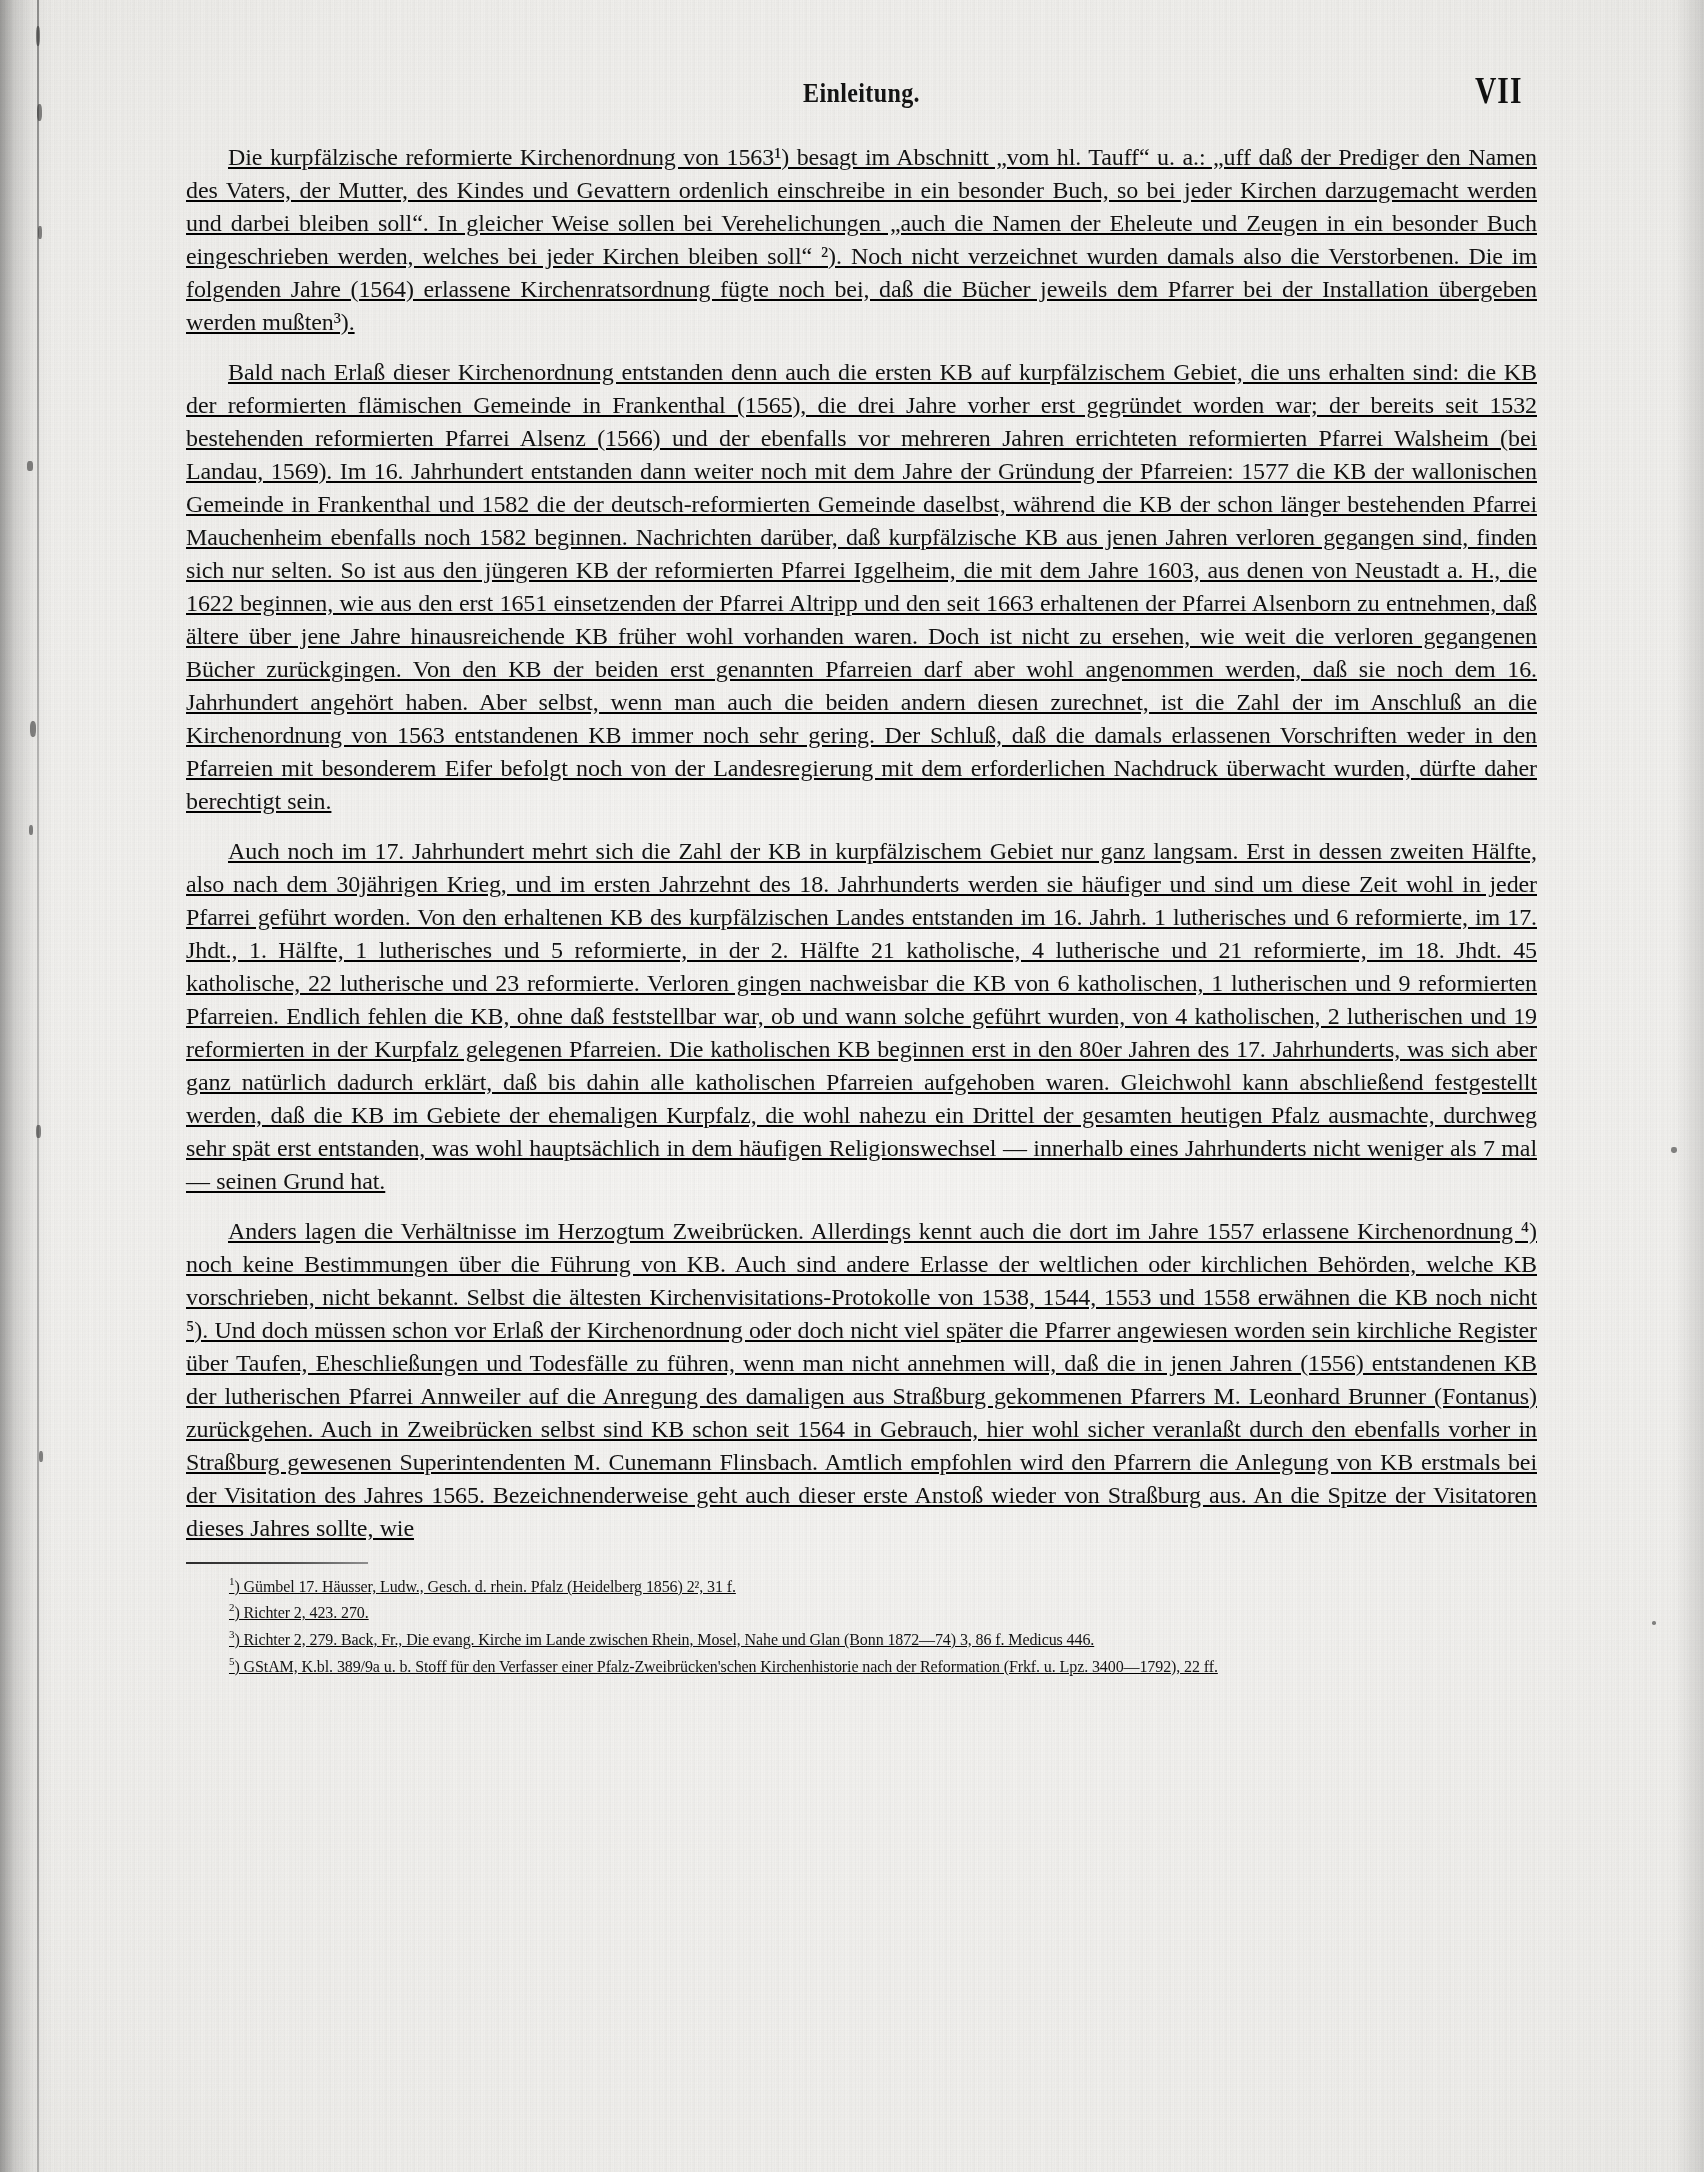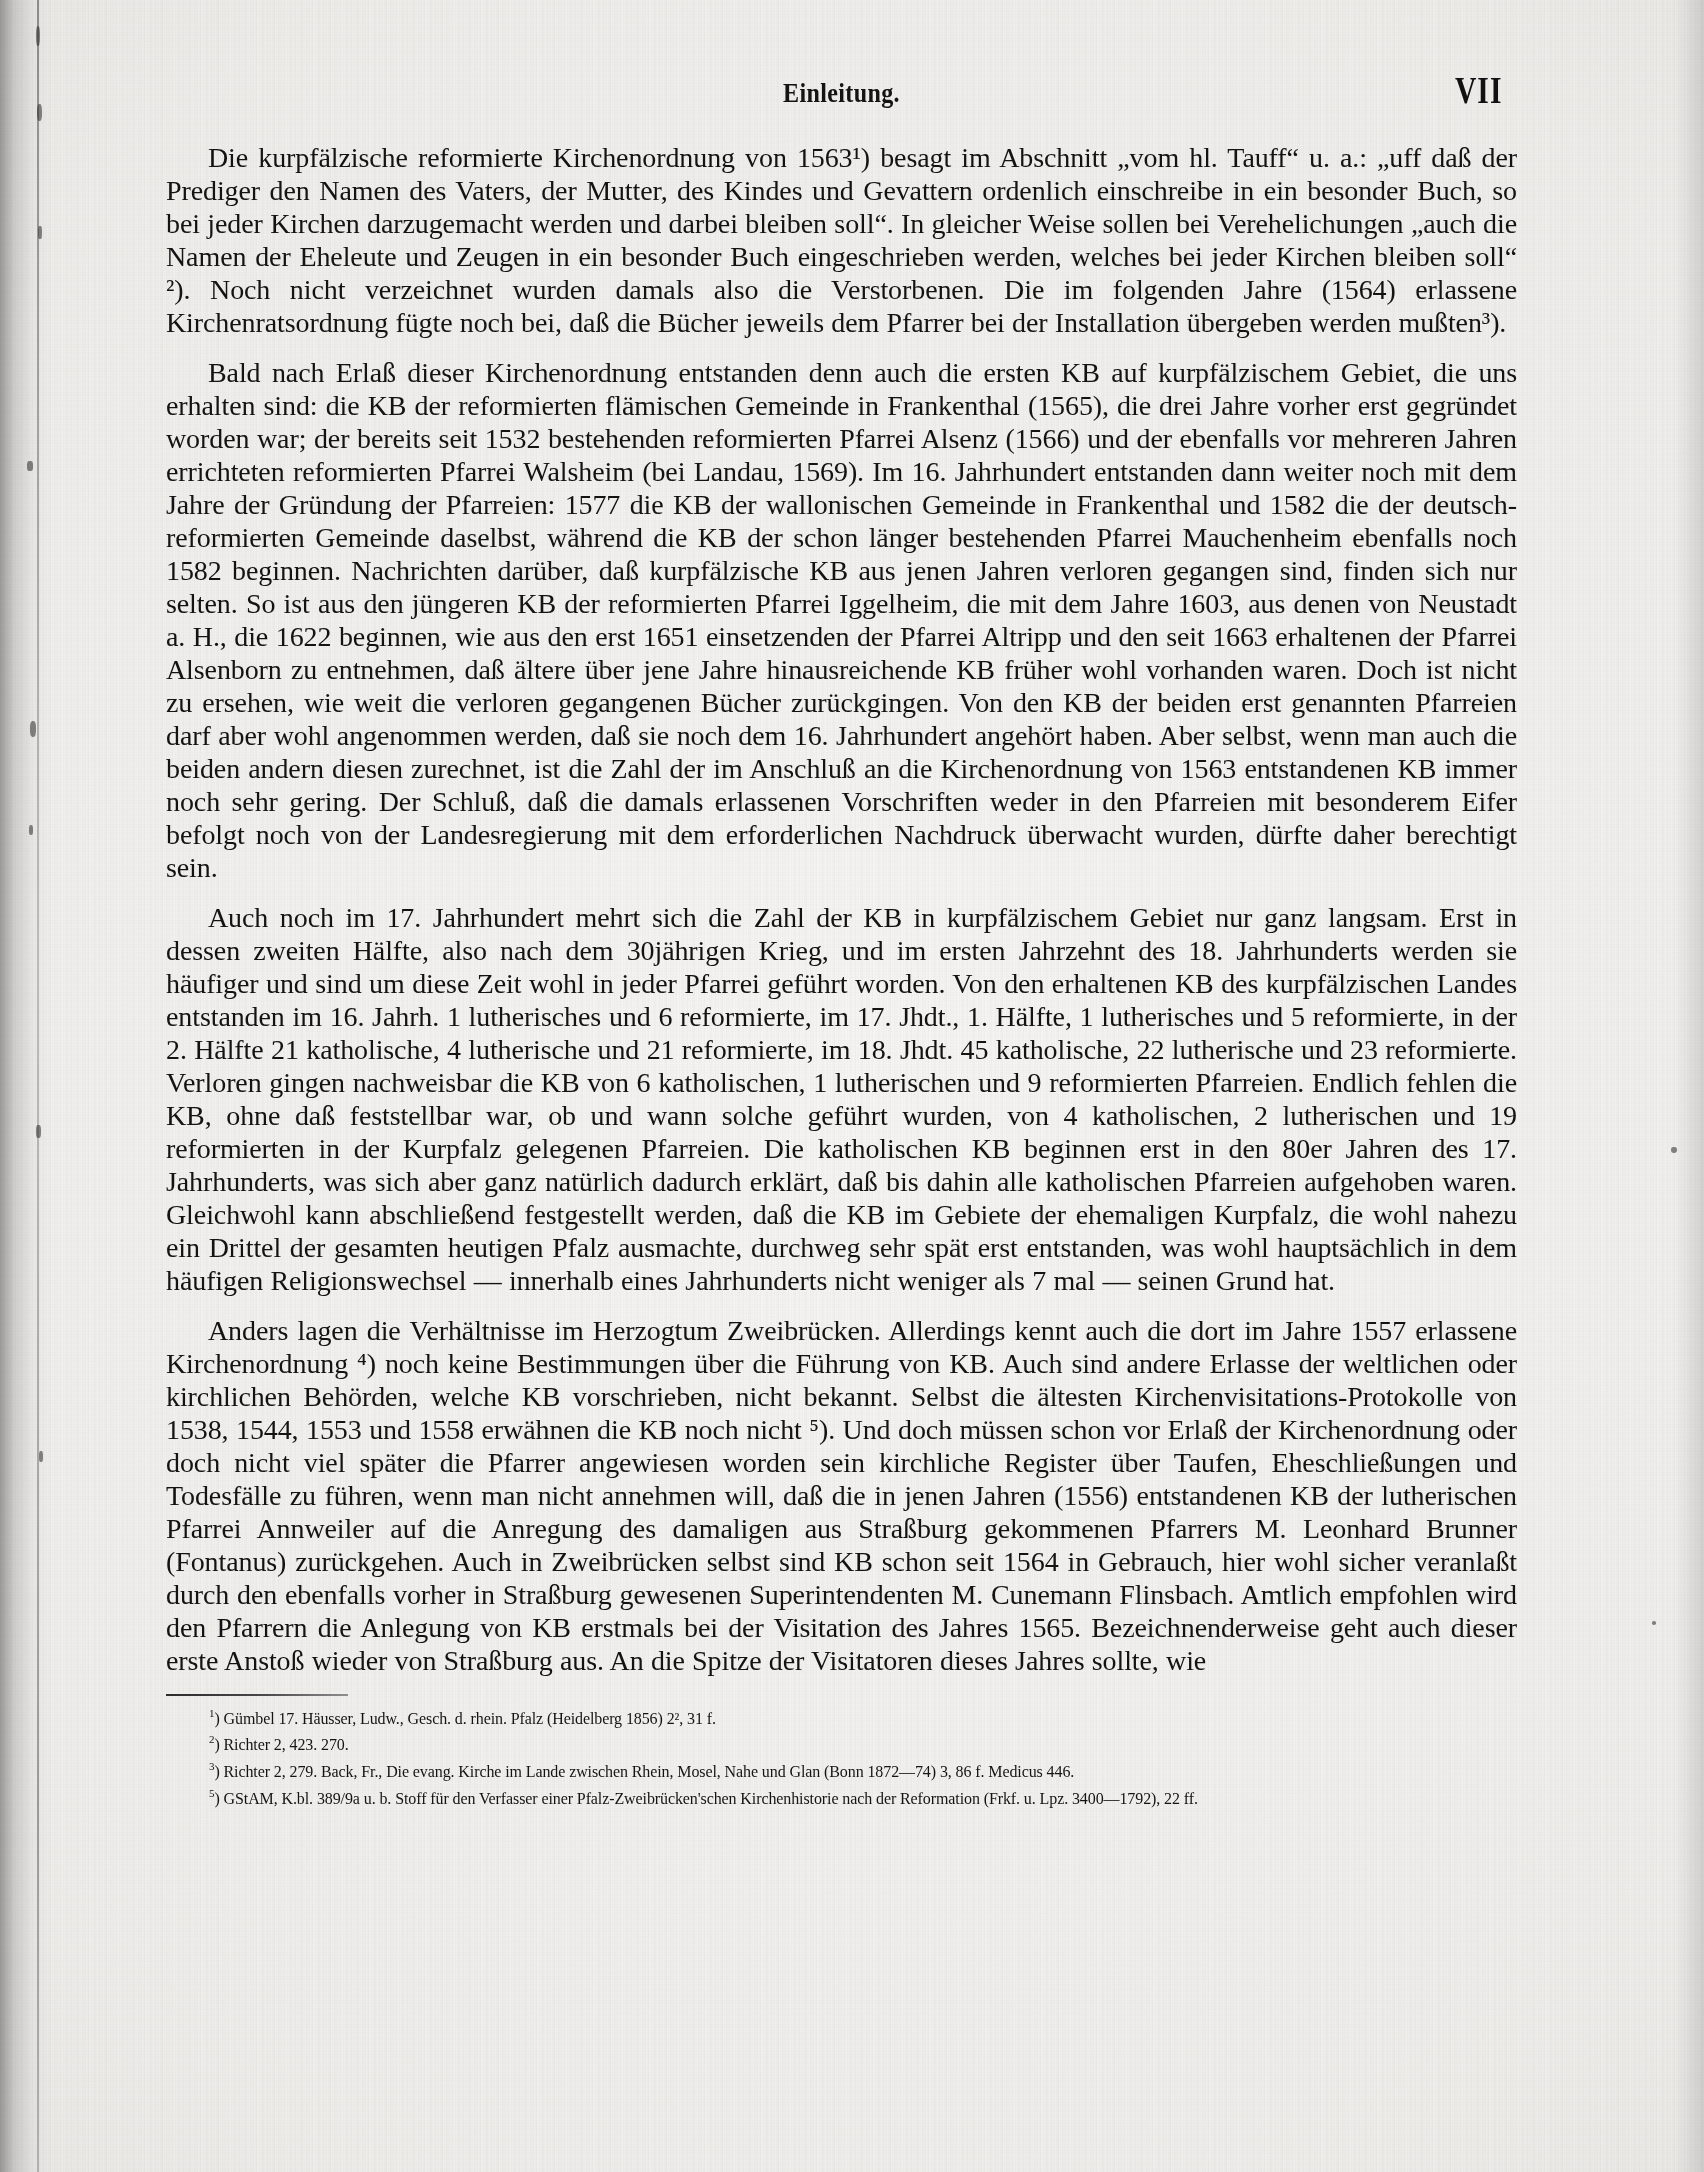--- a/index.html
+++ b/index.html
@@ -41,23 +41,24 @@
   .edge-right {
     position: absolute;
     right: 0; top: 0;
     width: 30px; height: 100%;
     background: linear-gradient(270deg, rgba(90,90,90,0.20), rgba(255,255,255,0));
     pointer-events: none;
   }
 
   .content {
     position: absolute;
-    left: 166px;
+    left: 186px;
     top: 65px;
     width: 1351px;
+    text-decoration: underline;
   }
 
   
   .runhead {
     position: relative;
     height: 52px;
   }
   .runhead-title {
     position: absolute;
     left: 0; right: 0;
@@ -81,21 +82,21 @@
     color: #111;
     transform: scaleX(0.80);
   }
 
   
   .body-text {
     margin-top: 23.5px;
   }
   .para {
     font-family: "Liberation Serif", "DejaVu Serif", serif;
-    font-size: 28px;
+    font-size: 24px;
     line-height: 33px;
     color: #131313;
     text-align: justify;
     text-justify: inter-word;
     text-indent: 42px;
     margin: 0 0 0 0;
     transform-origin: left top;
     letter-spacing: -0.1px;
     word-spacing: 0.4px;
     -webkit-font-smoothing: none;

